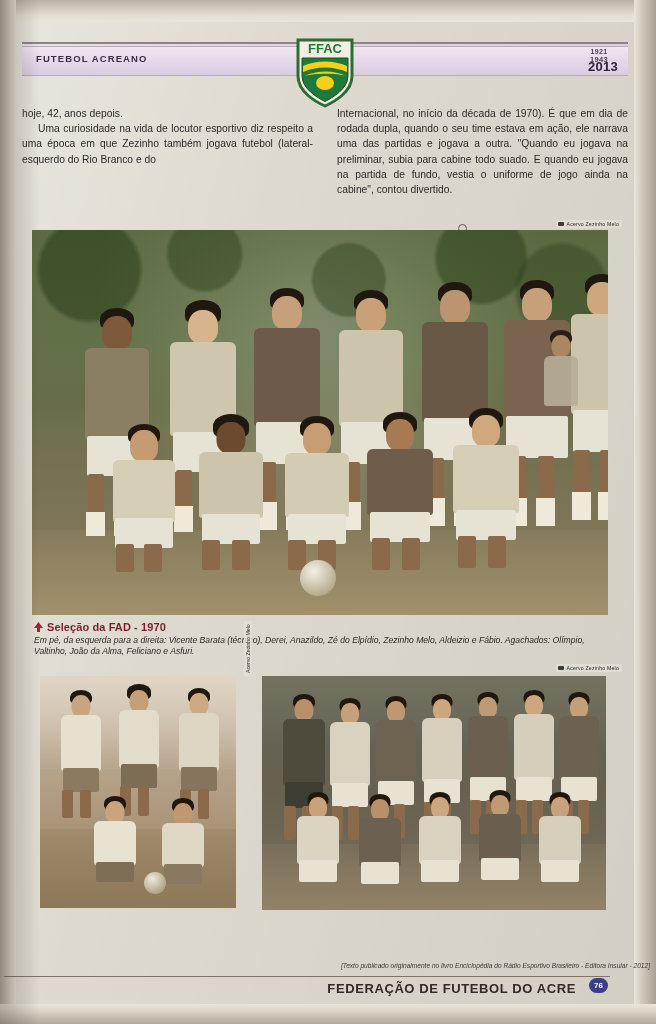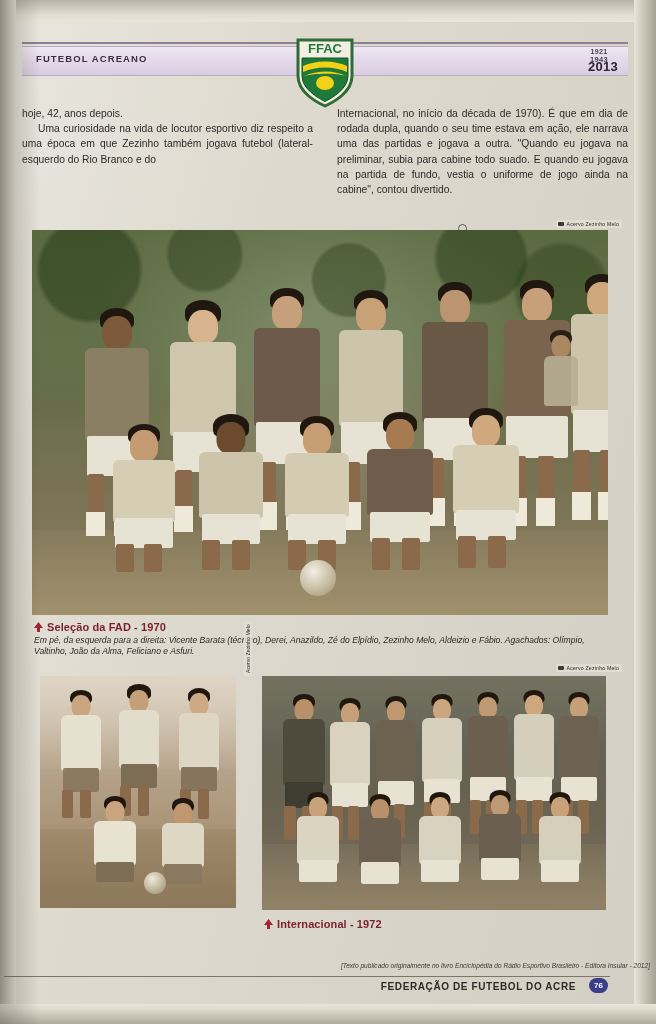--- a/index.html
+++ b/index.html
@@ -280,21 +280,21 @@
     left: 4px; top: 976px;
     width: 606px; height: 20px;
   }
   .footer-line {
     position: absolute; left: 0; top: 0; width: 606px; height: 1px;
     background: #7d7668;
   }
   .footer-title {
     position: absolute;
     right: 34px; top: 5px;
-    font-size: 10px;
+    font-size: 13px;
     font-weight: bold;
     letter-spacing: 0.6px;
     color: #2e2b28;
   }
   .footer-num {
     position: absolute;
     right: 2px; top: 2px;
     width: 19px; height: 15px;
     border-radius: 9px;
     background: #3b3f8a;
@@ -642,27 +642,20 @@
       <div class="head" style="top:5px; width:18px; height:21px; background:#c8a27b;"></div>
       <div class="torso" style="top:24px; width:42px; height:48px; background:#d6cfbc;"></div>
       <div class="shorts" style="top:68px; width:38px; height:22px; background:#e8e2d2;"></div>
     </div>
   </div>
   <div class="credit" style="position:absolute; right:34px; top:664px;">
     <span class="cam"></span><span>Acervo Zezinho Melo</span>
   </div>
 
   <div id="cap-right">
-    <div class="cap-title">
-      <span class="cap-marker">
-        <svg width="9" height="10" viewBox="0 0 9 10">
-            <path d="M4.5 0 L9 6 H6 V10 H3 V6 H0 Z" fill="#a6232f"></path>
-          </svg>
-      </span><span>Internacional - 1972</span>
-    </div>
   </div>
 
   <div class="footnote">[Texto publicado originalmente no livro Enciclopédia do Rádio Esportivo Brasileiro - Editora Insular - 2012]</div>
   <div class="footer-bar">
     <div class="footer-line"></div>
     <div class="footer-title">FEDERAÇÃO DE FUTEBOL DO ACRE</div>
     <div class="footer-num">76</div>
   </div>
 
   <div class="gutter-shadow"></div>

